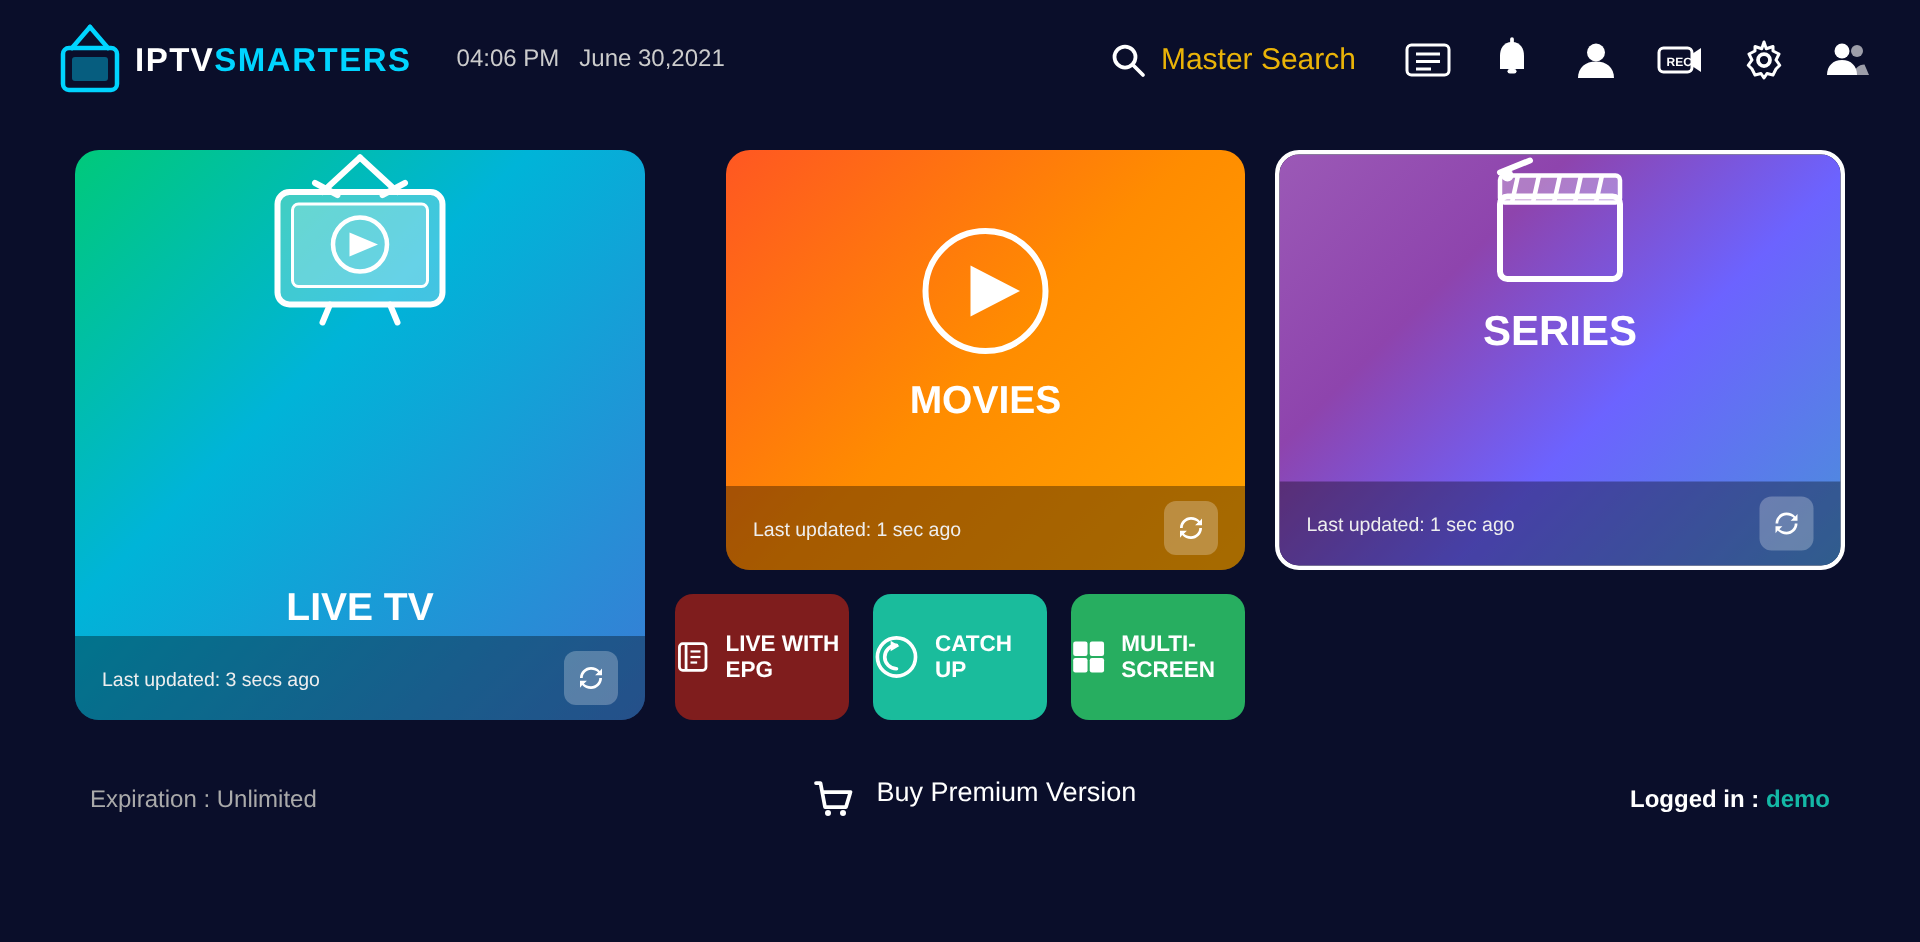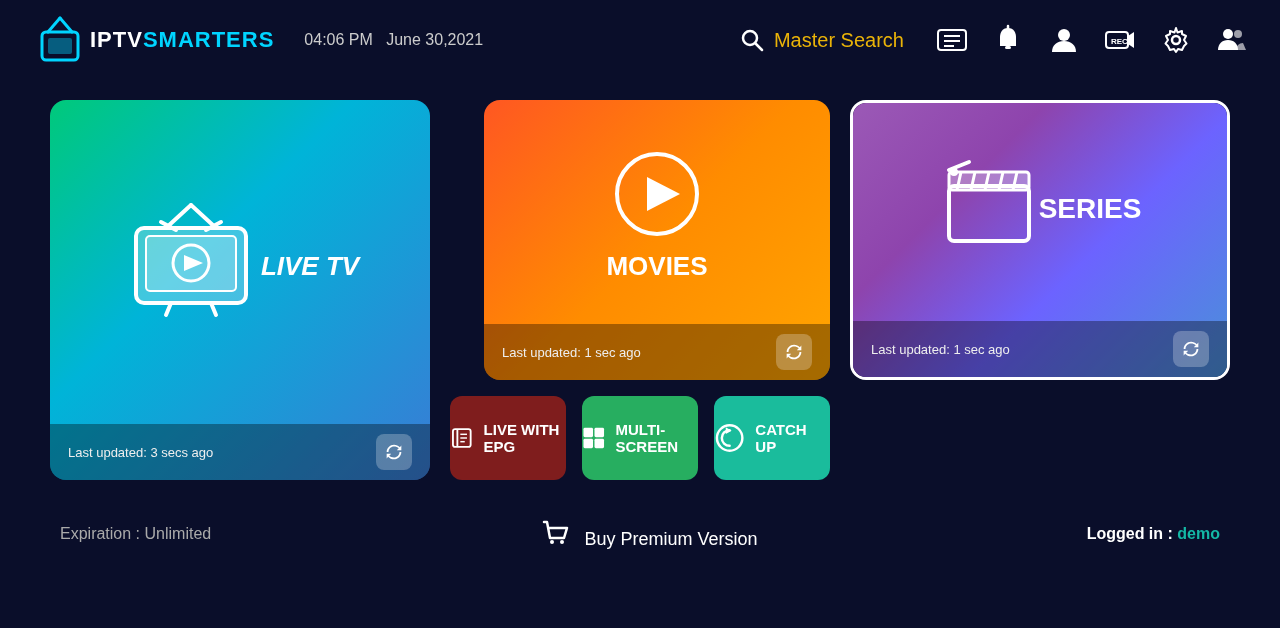--- a/index.html
+++ b/index.html
@@ -251,21 +251,21 @@
       height: 68px;
     }
 
     .footer-expiry {
       font-size: 16px;
       color: #aaa;
     }
 
     .footer-buy {
       display: flex;
-      align-items: flex-end;
+      align-items: flex-start;
       gap: 12px;
       margin: 0 auto;
       cursor: pointer;
     }
 
     .footer-buy-text {
       font-size: 18px;
       color: white;
     }
 
@@ -275,40 +275,38 @@
     }
 
     .footer-login span {
       color: white;
       font-weight: bold;
     }
 
     
     .tv-icon-wrap {
       display: flex;
-      flex-direction: row;
-      align-items: center;
-      justify-content: center;
+      flex-direction: column;
+      align-items: center;
+      justify-content: space-between;
       height: 320px;
-      font-style: italic;
     }
 
     .movies-icon-wrap {
       display: flex;
       flex-direction: column;
       align-items: center;
       justify-content: center;
       height: 230px;
     }
 
     .series-icon-wrap {
       display: flex;
-      flex-direction: row;
-      align-items: center;
-      justify-content: center;
+      flex-direction: column;
+      align-items: center;
       height: 200px;
     }
   </style>
 </head>
 <body>
 
 <div class="header">
 
   <div class="logo-area">
     <svg class="logo-icon" viewBox="0 0 60 60">
@@ -453,37 +451,37 @@
           <svg class="bottom-icon" viewBox="0 0 32 32">
             <rect x="4" y="4" width="24" height="24" rx="3" fill="none" stroke="white" stroke-width="2.5"></rect>
             <line x1="10" y1="4" x2="10" y2="28" stroke="white" stroke-width="2.5"></line>
             <line x1="14" y1="11" x2="23" y2="11" stroke="white" stroke-width="2"></line>
             <line x1="14" y1="16" x2="23" y2="16" stroke="white" stroke-width="2"></line>
             <line x1="14" y1="21" x2="20" y2="21" stroke="white" stroke-width="2"></line>
           </svg>
           <span style="font-size:15px; font-weight:bold;">LIVE WITH EPG</span>
         </div>
 
+        <div class="card-small catch-up">
+          <svg class="bottom-icon" viewBox="0 0 32 32">
+            <circle cx="16" cy="16" r="13" fill="none" stroke="white" stroke-width="2.5"></circle>
+            <path d="M16 8 C11.6 8 8 11.6 8 16 C8 20.4 11.6 24 16 24" fill="none" stroke="white" stroke-width="2.5" stroke-linecap="round"></path>
+            <polygon points="12,5 12,12 18,8.5" fill="white"></polygon>
+          </svg>
+          <span style="font-size:15px; font-weight:bold;">CATCH UP</span>
+        </div>
+
         <div class="card-small multi-screen">
           <svg class="bottom-icon" viewBox="0 0 32 32">
             <rect x="2" y="2" width="13" height="13" rx="2" fill="white"></rect>
             <rect x="17" y="2" width="13" height="13" rx="2" fill="white"></rect>
             <rect x="2" y="17" width="13" height="13" rx="2" fill="white"></rect>
             <rect x="17" y="17" width="13" height="13" rx="2" fill="white"></rect>
           </svg>
           <span style="font-size:15px; font-weight:bold;">MULTI-SCREEN</span>
-        </div>
-
-        <div class="card-small catch-up">
-          <svg class="bottom-icon" viewBox="0 0 32 32">
-            <circle cx="16" cy="16" r="13" fill="none" stroke="white" stroke-width="2.5"></circle>
-            <path d="M16 8 C11.6 8 8 11.6 8 16 C8 20.4 11.6 24 16 24" fill="none" stroke="white" stroke-width="2.5" stroke-linecap="round"></path>
-            <polygon points="12,5 12,12 18,8.5" fill="white"></polygon>
-          </svg>
-          <span style="font-size:15px; font-weight:bold;">CATCH UP</span>
         </div>
       </div>
     </div>
 
     <div class="series-wrapper">
       <div class="series-card">
         <div class="series-gradient">
           <div class="series-icon-wrap">
             <svg width="100" height="90" viewBox="0 0 100 90">
 

